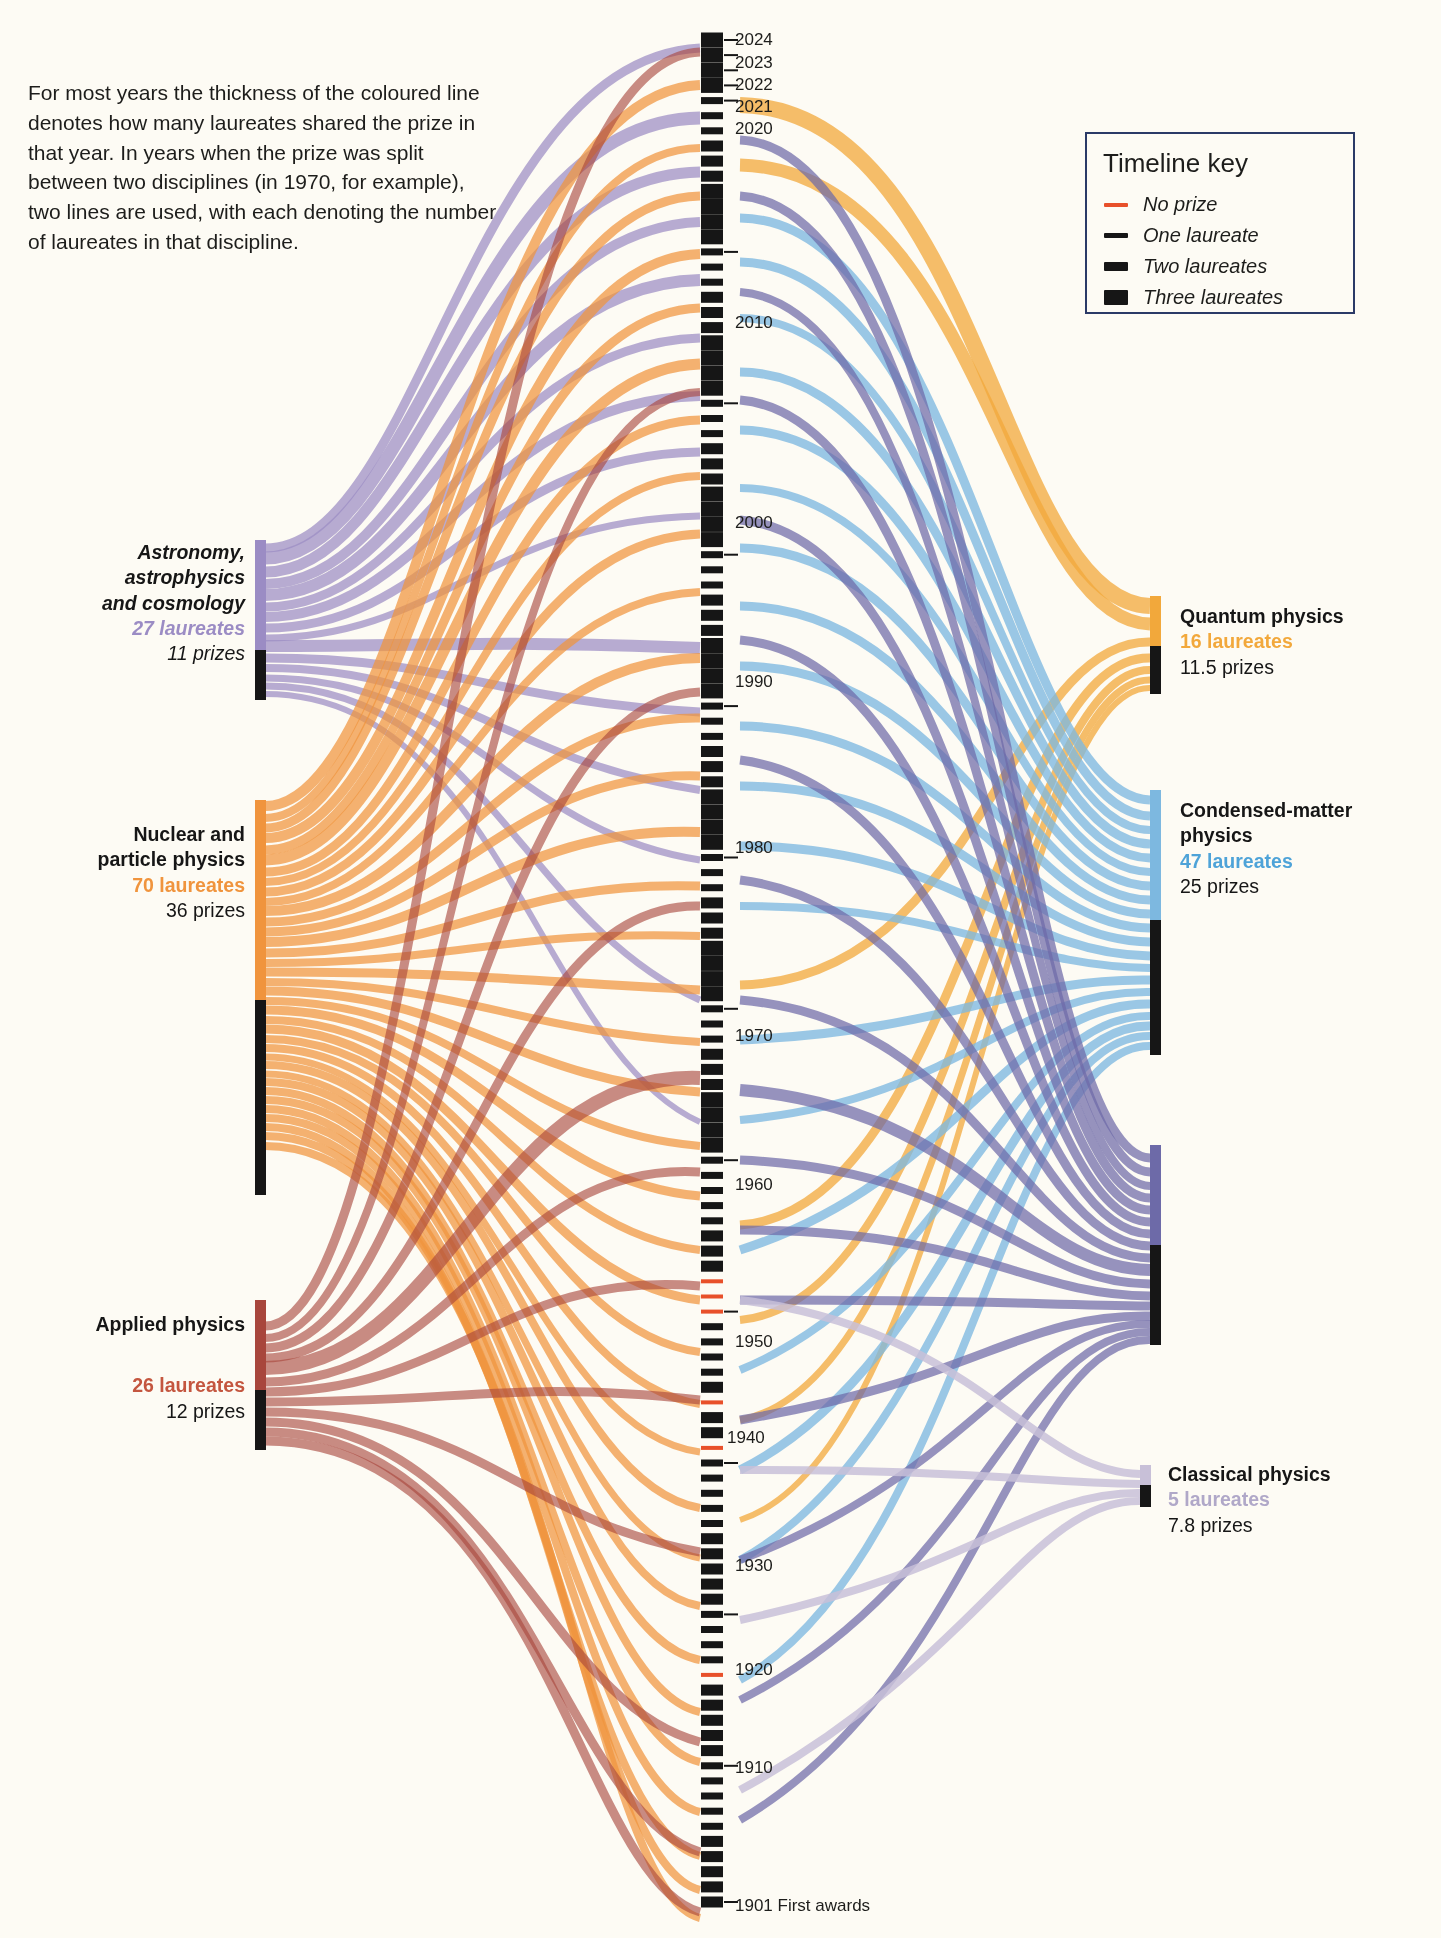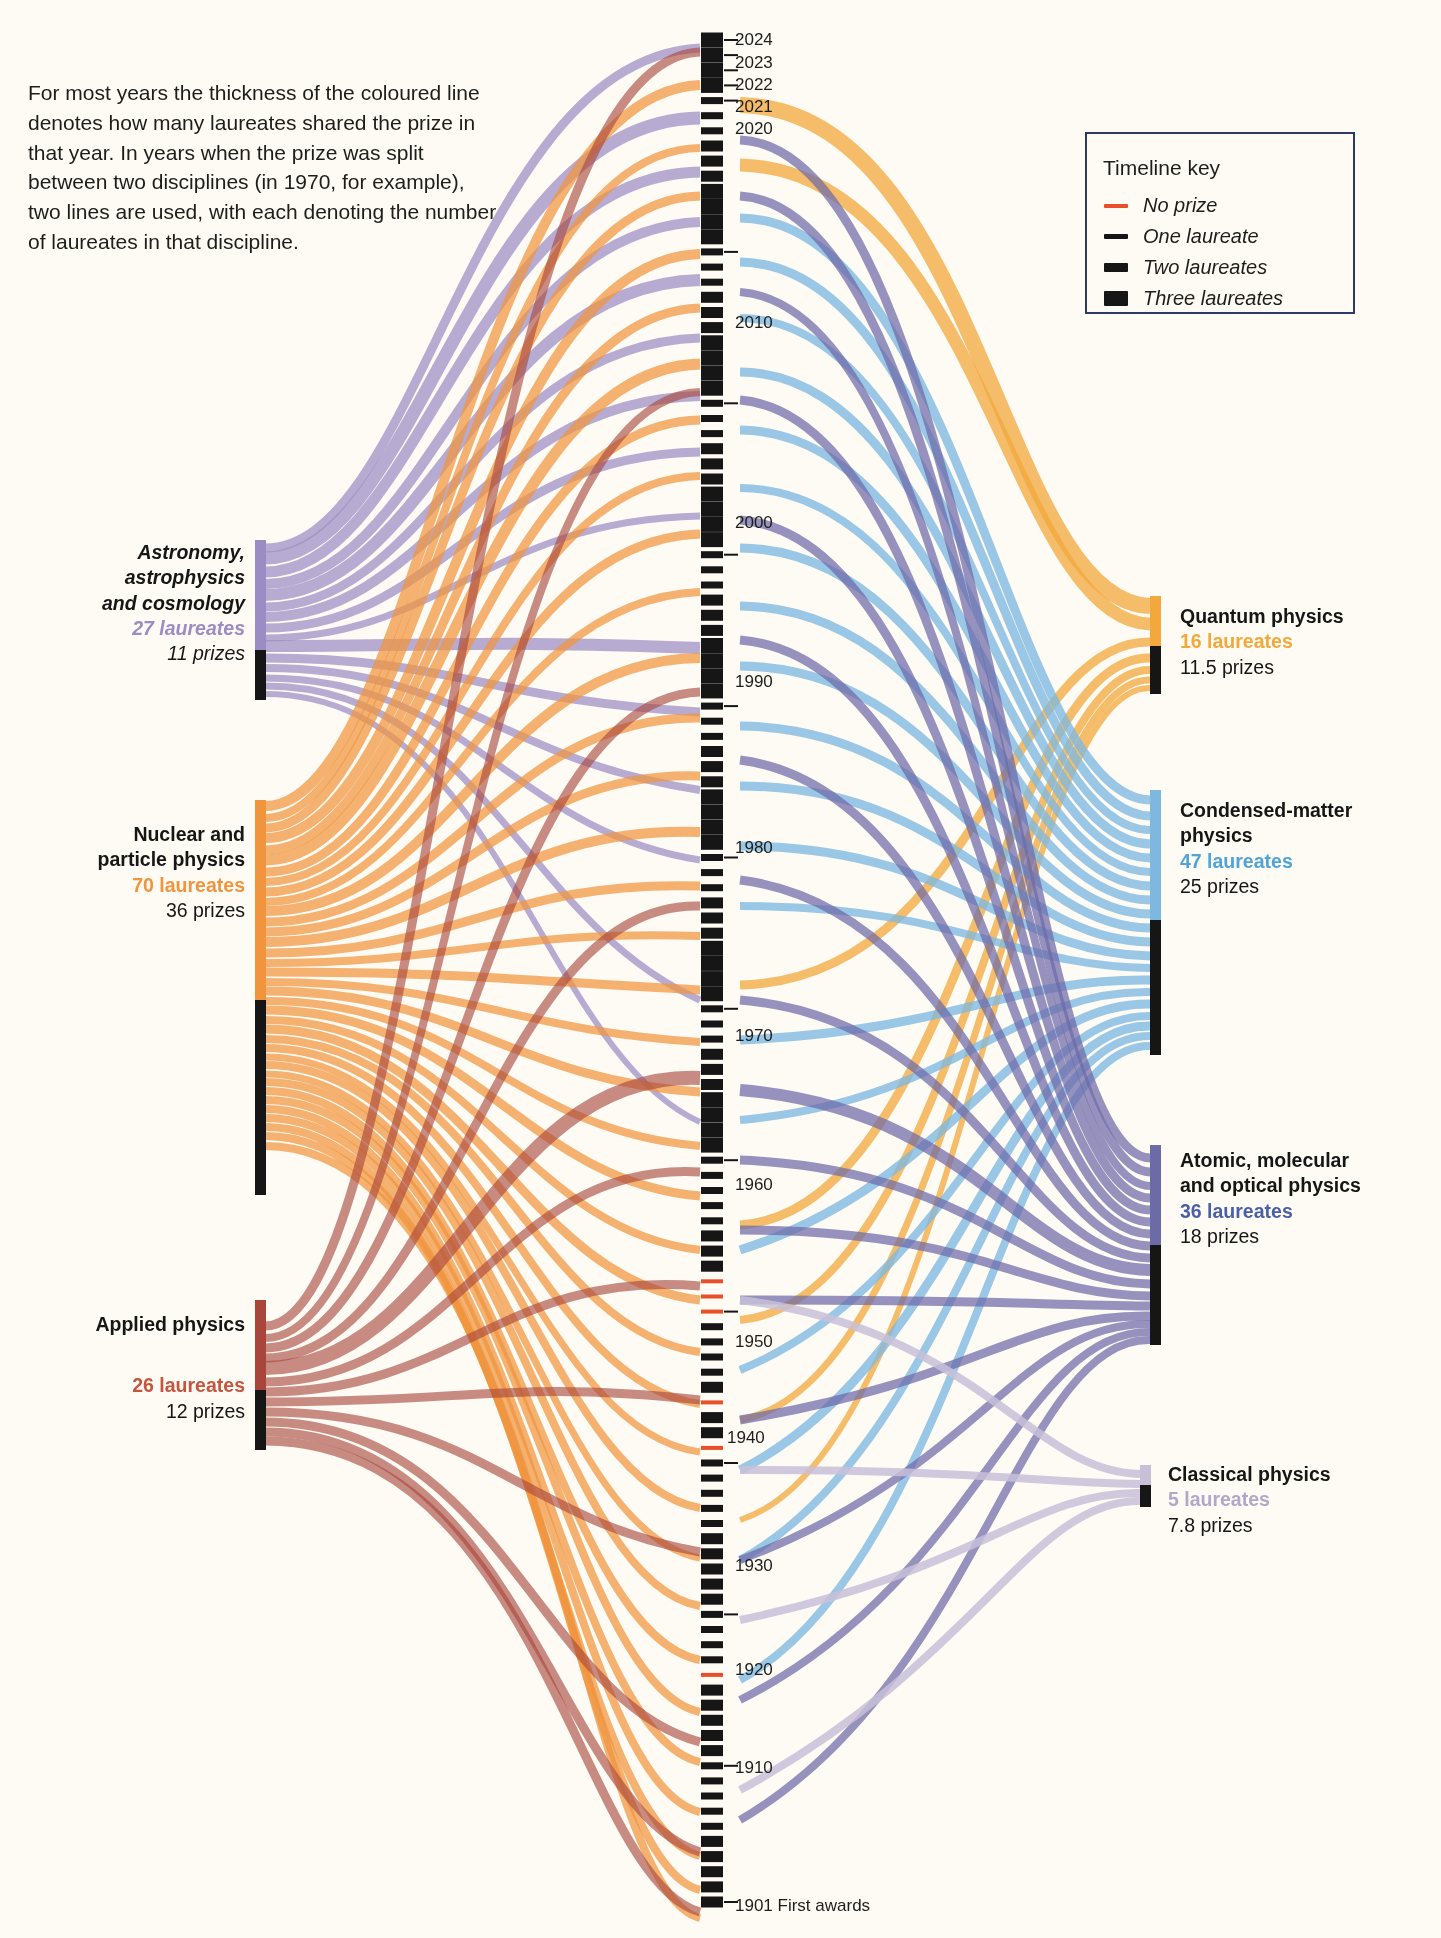--- a/index.html
+++ b/index.html
@@ -25,21 +25,21 @@
 
   .keybox{
     position:absolute;
     left:1085px;top:132px;
     width:270px;height:182px;
     border:2px solid #2b3a67;
     background:#fdfbf4;
     box-sizing:border-box;
     padding:14px 16px 10px 16px;
   }
-  .keybox .ktitle{font-size:21px;margin-bottom:10px;color:#1d1d1b;margin-top:8px;}
+  .keybox .ktitle{font-size:26px;margin-bottom:10px;color:#1d1d1b;}
   .keyrow{display:flex;align-items:center;height:31px;}
   .keyswatch{width:26px;margin-right:14px;display:flex;justify-content:center;}
   .keyswatch i{display:block;width:24px;border-radius:1px;}
   .keylabel{font-size:20px;color:#1d1d1b;font-style:italic;}
 
   .nodelabel{position:absolute;font-size:19.5px;line-height:1.3;}
   .nodelabel .ttl{font-weight:bold;}
   .nodelabel .laur{font-weight:bold;}
   .nodelabel.left{text-align:right;}
   .nodelabel.right{text-align:left;}
@@ -426,26 +426,20 @@
     <div>11.5 prizes</div>
   </div>
 
   <div class="nodelabel right" style="left:1180px;top:798px;width:235px;">
     <div class="ttl">Condensed-matter</div>
     <div class="ttl">physics</div>
     <div class="laur" style="color:#4ea3d8;">47 laureates</div>
     <div>25 prizes</div>
   </div>
 
-  <div class="nodelabel right" style="left:1180px;top:1148px;width:240px;">
-    <div class="ttl">Atomic, molecular</div>
-    <div class="ttl">and optical physics</div>
-    <div class="laur" style="color:#4a5fa8;">36 laureates</div>
-    <div>18 prizes</div>
-  </div>
 
   <div class="nodelabel right" style="left:1168px;top:1462px;width:240px;">
     <div class="ttl">Classical physics</div>
     <div class="laur" style="color:#b0a8c8;">5 laureates</div>
     <div>7.8 prizes</div>
   </div>
 
   <div class="yearlabel" style="left:735px;top:30px;">2024</div>
   <div class="yearlabel" style="left:735px;top:53px;">2023</div>
   <div class="yearlabel" style="left:735px;top:75px;">2022</div>

